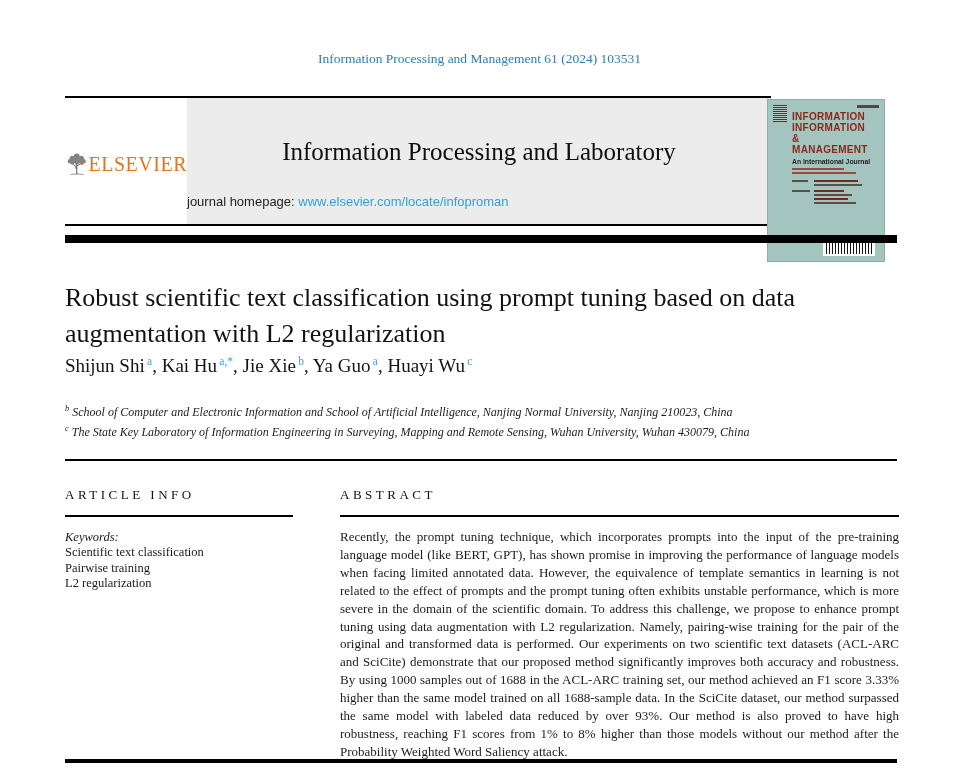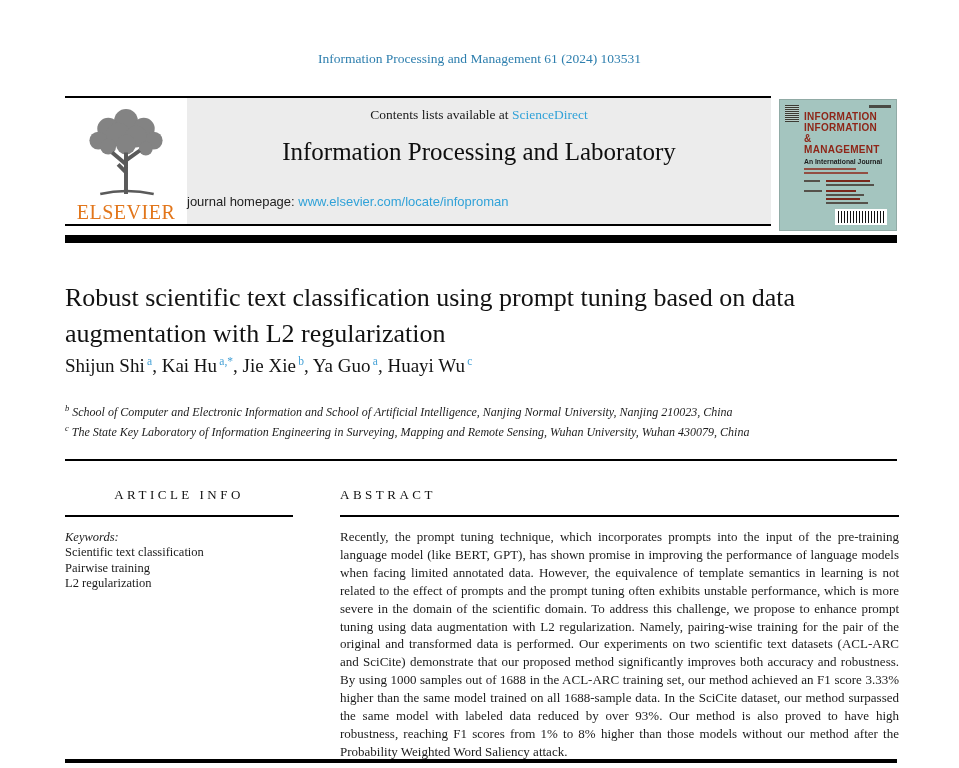--- a/index.html
+++ b/index.html
@@ -7,32 +7,32 @@
         font-family:"Liberation Serif","DejaVu Serif",serif;color:#1a1a1a;}
 
   .citation{position:absolute;top:51px;left:0;width:100%;text-align:center;
             font-size:13.5px;color:#2e7fae;}
 
   
   .header{position:absolute;left:65px;top:96px;width:832px;height:132px;}
   .header-main{position:absolute;left:0;top:0;width:706px;height:130px;
                border-top:2px solid #000;border-bottom:2px solid #000;
                display:flex;box-sizing:border-box;background:#fff;}
-  .logo-box{width:122px;display:flex;flex-direction:column;align-items:center;
+  .logo-box{width:122px;display:flex;align-items:center;
             padding-top:5px;box-sizing:border-box;background:#fff;}
   .elsevier-text{font-size:20px;color:#e2761b;letter-spacing:0.5px;margin-top:1px;}
   .banner{flex:1;background:#ececec;position:relative;}
   .contents-line{position:absolute;top:9px;width:100%;text-align:center;font-size:13.5px;color:#1a1a1a;}
   .link-blue{color:#31a2d8;text-decoration:none;cursor:pointer;}
   .journal-title{position:absolute;top:40px;width:100%;text-align:center;font-size:25px;color:#0f0f0f;}
   .homepage-line{position:absolute;top:96px;width:100%;
                  font-family:"Liberation Sans","DejaVu Sans",sans-serif;font-size:13px;color:#222;}
 
   
-  .cover{position:absolute;right:0;top:3px;width:118px;height:132px;background:#a4c5bf;
+  .cover{position:absolute;right:12px;top:3px;width:118px;height:163px;background:#a4c5bf;
          border:1px solid #91aba6;box-sizing:border-box;font-family:"Liberation Sans","DejaVu Sans",sans-serif;}
   .cover-mark{position:absolute;left:5px;top:5px;width:14px;height:17px;
               background:repeating-linear-gradient(0deg,#3c3c34 0 1px,#b9cdc8 1px 2px);}
   .cover-issn{position:absolute;right:5px;top:5px;width:22px;height:3px;background:#4a4a44;}
   .cover-title{position:absolute;left:24px;top:11px;font-weight:bold;font-size:10px;
                line-height:11px;color:#8e2618;letter-spacing:0.3px;}
   .cover-sub{position:absolute;left:24px;top:58px;font-weight:bold;font-size:6.8px;color:#1c1c1c;}
   .cover-line{position:absolute;height:2px;background:#8e2618;opacity:.75;}
   .ed-bar{position:absolute;height:2px;}
   .cover-barcode{position:absolute;right:9px;bottom:5px;width:52px;height:16px;background:#fff;
@@ -85,21 +85,20 @@
               <circle cx="48" cy="42" r="10"></circle>
               <circle cx="30" cy="44" r="8"></circle>
             <circle cx="68" cy="46" r="7"></circle>
           </g>
           <path d="M48 92 L48 50 M48 62 L34 50 M48 58 L62 48 M48 70 L40 62" stroke="#5a5a5a" stroke-width="4" fill="none"></path>
           <path d="M22 92 Q48 86 76 92" stroke="#5a5a5a" stroke-width="2.5" fill="none"></path>
         </svg>
         <div class="elsevier-text">ELSEVIER</div>
       </div>
       <div class="banner">
-        <div class="contents-line"><span>Contents lists available at </span><span class="link-blue">ScienceDirect</span></div>
         <div class="journal-title">Information Processing and Laboratory</div>
         <div class="homepage-line"><span>journal homepage: </span><span class="link-blue">www.elsevier.com/locate/infoproman</span></div>
       </div>
     </div>
 
     <div class="cover">
       <div class="cover-mark"></div>
       <div class="cover-issn"></div>
       <div class="cover-title">
           <div>INFORMATION</div>
@@ -131,21 +130,21 @@
   <div class="authors"><span>Shijun Shi</span><sup class="auth-sup"> a</sup><span>, </span><span>Kai Hu</span><sup class="auth-sup"> a,*</sup><span>, </span><span>Jie Xie</span><sup class="auth-sup"> b</sup><span>, </span><span>Ya Guo</span><sup class="auth-sup"> a</sup><span>, </span><span>Huayi Wu</span><sup class="auth-sup"> c</sup></div>
 
   <div class="affils">
       <div><sup class="aff-sup">b</sup> <span>School of Computer and Electronic Information and School of Artificial Intelligence, Nanjing Normal University, Nanjing 210023, China</span></div>
       <div><sup class="aff-sup">c</sup> <span>The State Key Laboratory of Information Engineering in Surveying, Mapping and Remote Sensing, Wuhan University, Wuhan 430079, China</span></div>
     </div>
 
   <div class="rule-full"></div>
 
   <div class="col-left">
-    <div class="col-heading" style="letter-spacing: 3.5px; text-align: center;">ARTICLE INFO</div>
+    <div class="col-heading" style="letter-spacing: 3.5px;">ARTICLE INFO</div>
     <div class="col-rule"></div>
     <div class="kw-label">Keywords:</div>
     <div>
         <div class="kw">Scientific text classification</div>
         <div class="kw">Pairwise training</div>
         <div class="kw">L2 regularization</div>
       </div>
   </div>
 
   <div class="col-right">

